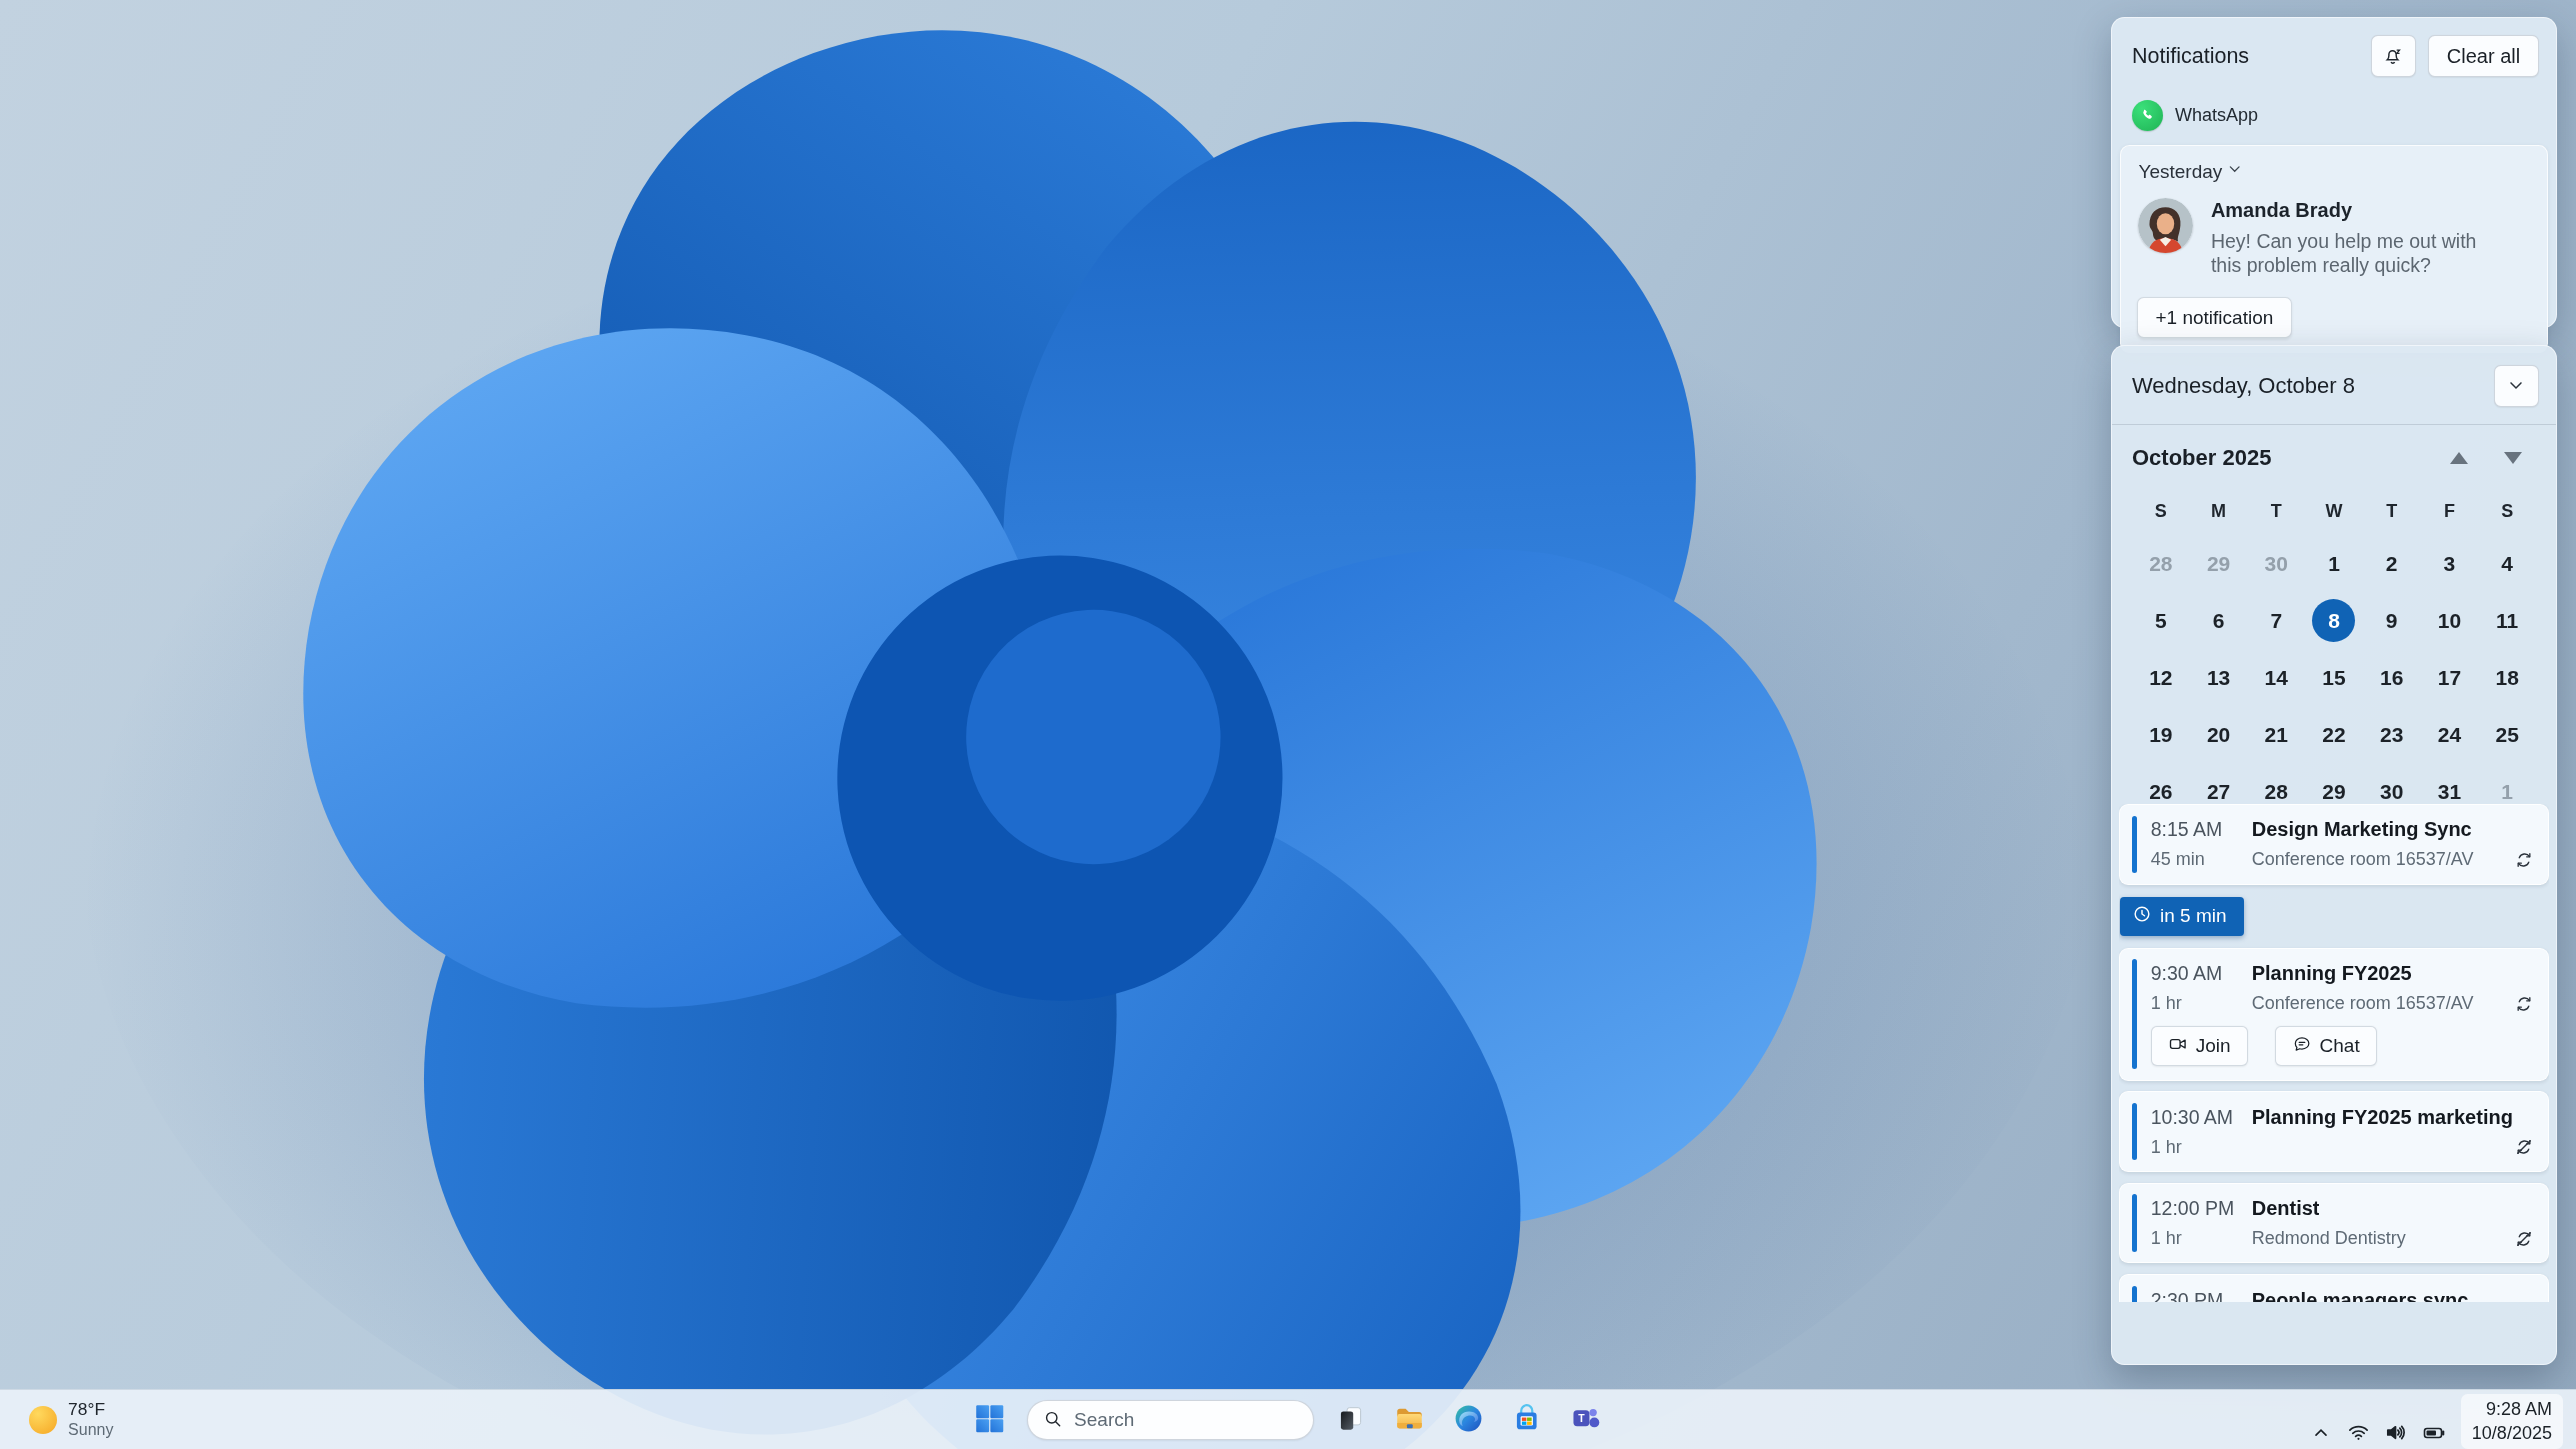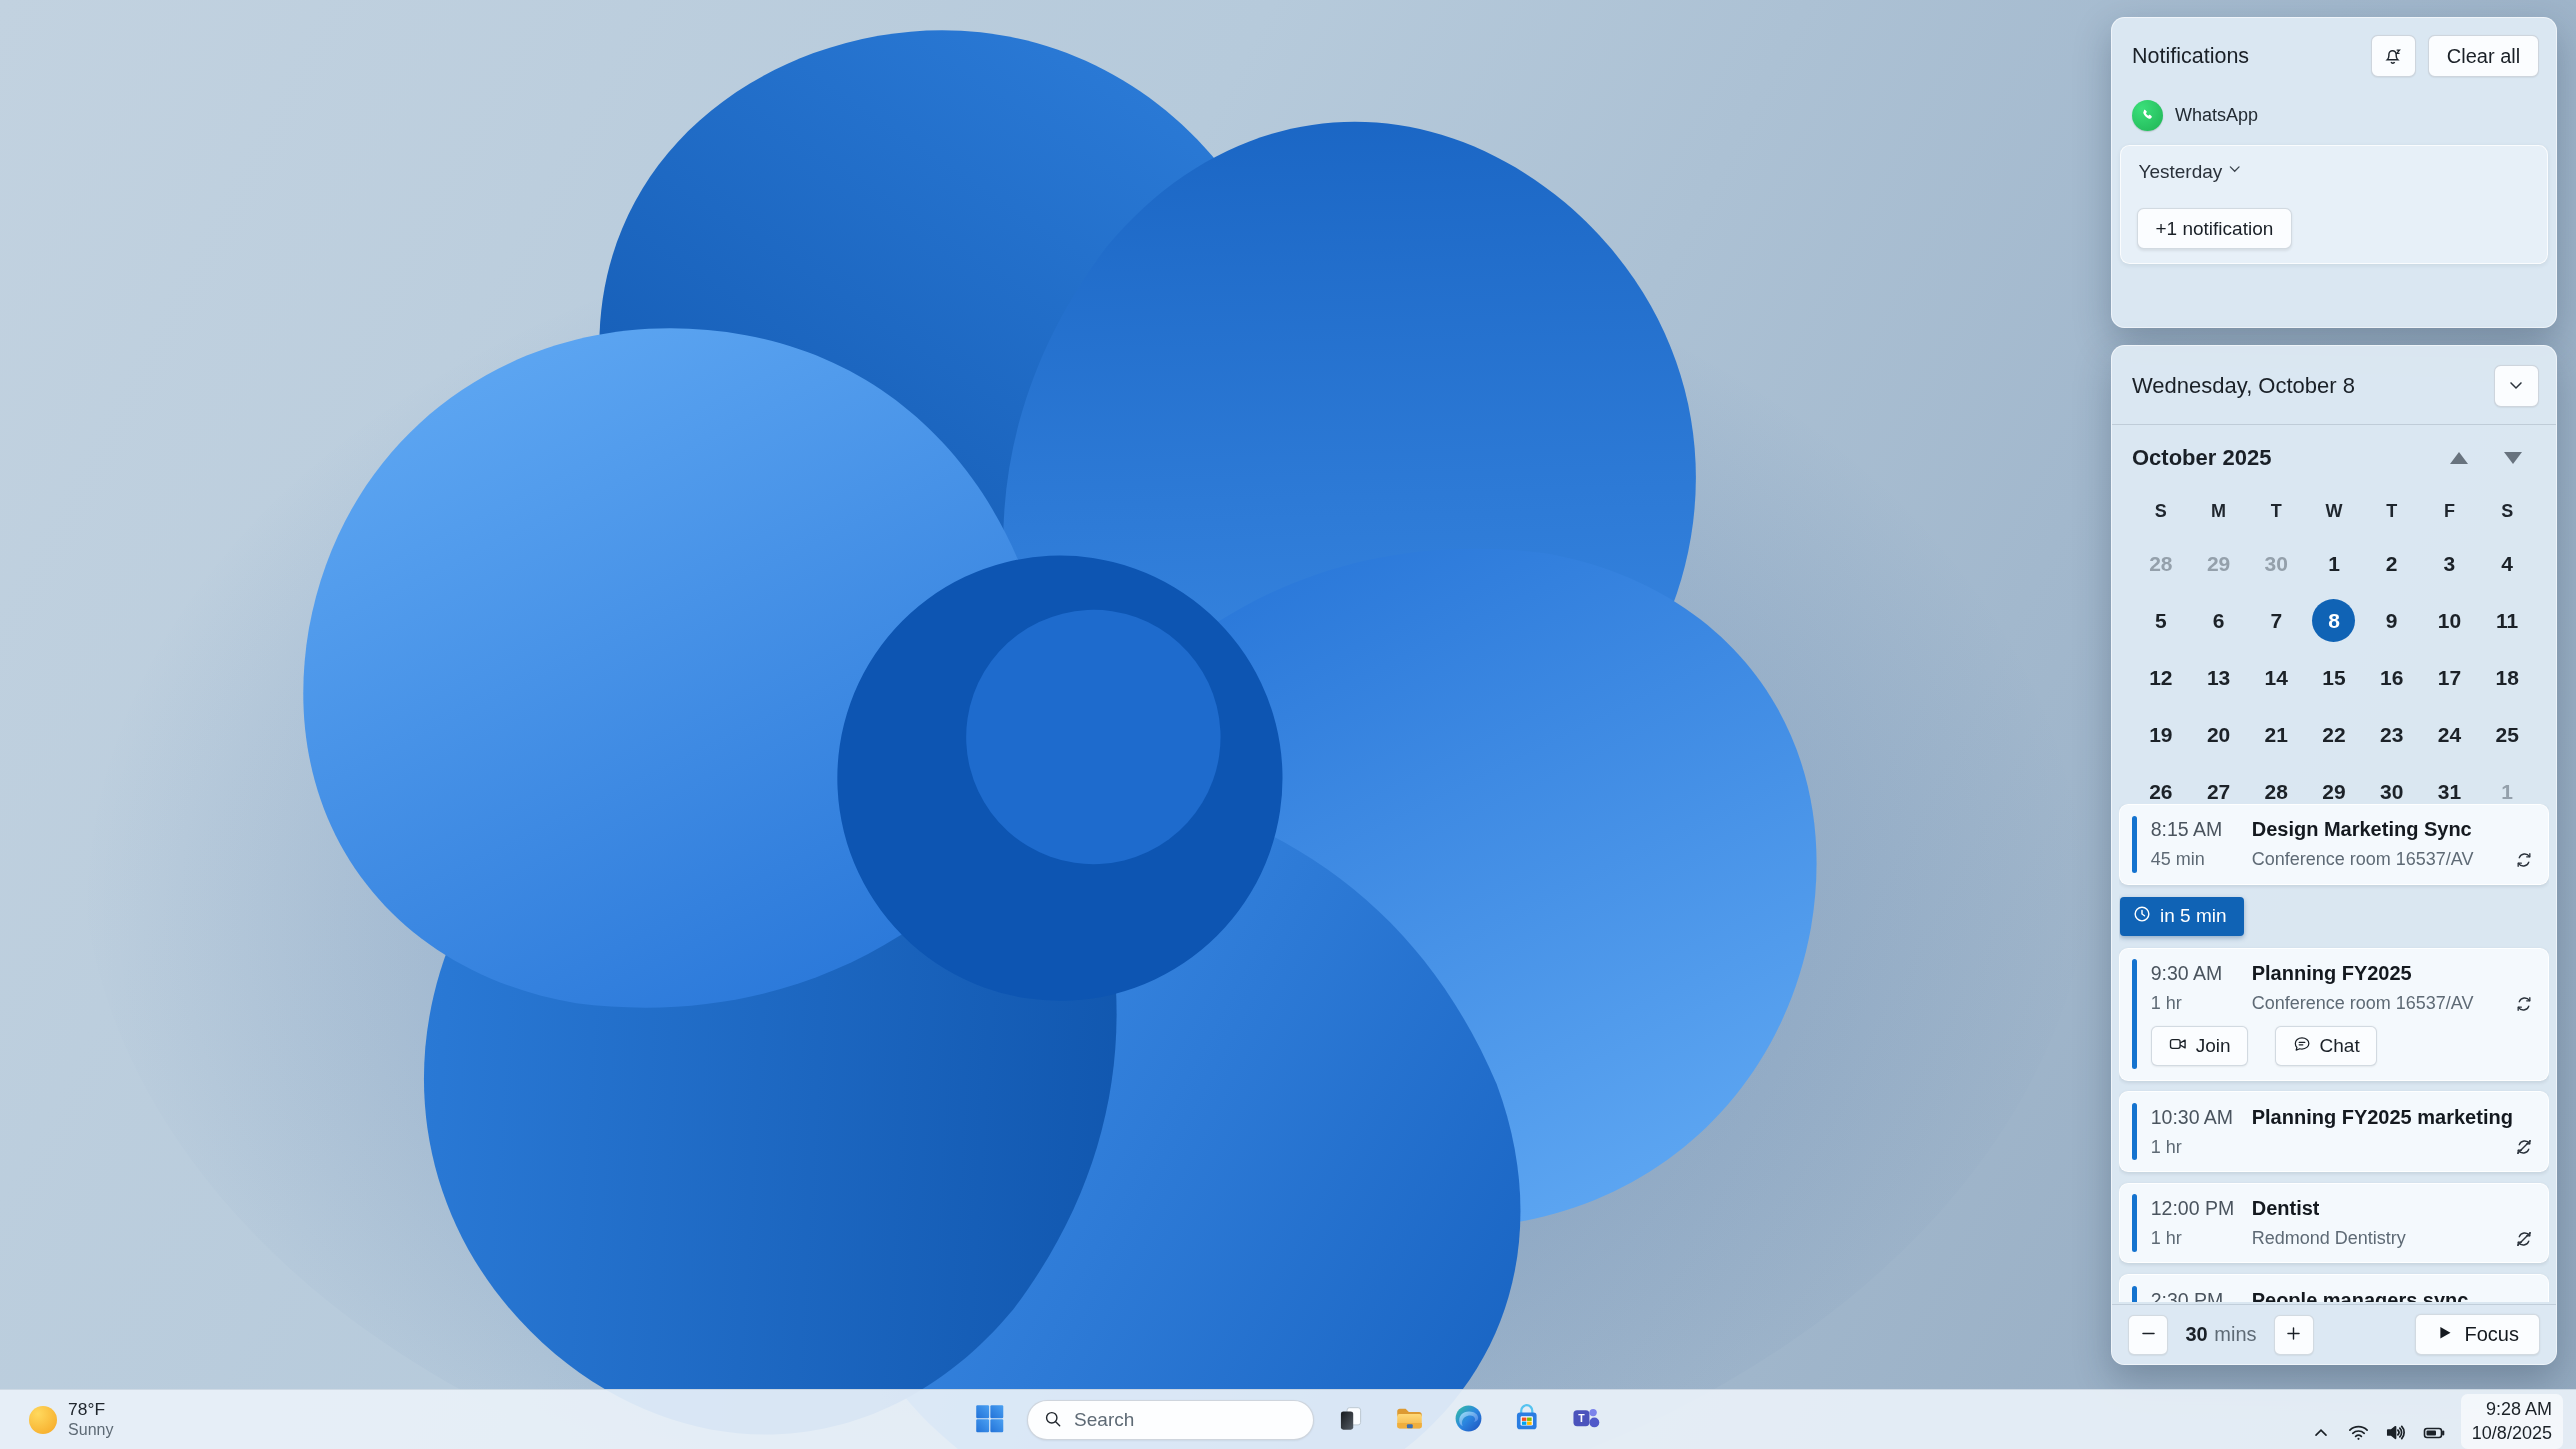--- a/index.html
+++ b/index.html
@@ -204,20 +204,35 @@
 
   <div class="notif-card">
     <div class="group-row">
       <span>Yesterday</span>
       <span>
         <svg width="17.4" height="17.4" viewBox="0 0 24 24" fill="none" stroke="#3a434c" stroke-width="1.8" stroke-linecap="round">
             <path d="M6 9.5l6 6 6-6"></path>
           </svg>
       </span>
     </div>
+    <div class="notif-body">
+      <span class="avatar">
+        <svg width="55" height="55" viewBox="0 0 48 48">
+          <circle cx="24" cy="24" r="24" fill="#b6c2c8"></circle>
+          <path d="M10 23c0-10 6-15 14-15s14 6 13 16c-.8 8-3 10-2 14l-5-2c-2 3-6 3-8 1-5 2-9-1-9-6 0-3-3-4-3-8z" fill="#43312a"></path>
+          <ellipse cx="24" cy="22.5" rx="7.6" ry="9.2" fill="#eab089"></ellipse>
+          <path d="M9 48c1-9 7-13 15-13s14 4 15 13z" fill="#d5472f"></path>
+          <path d="M19 36.5l5 5.5 5-5.5-5-2.5z" fill="#f6efe6"></path>
+        </svg>
+      </span>
+      <div>
+        <div class="sender">Amanda Brady</div>
+        <div class="message">Hey! Can you help me out with this problem really quick?</div>
+      </div>
+    </div>
     <div class="more-btn">
       <span>+1 notification</span>
     </div>
   </div>
 </div>
 
 <div class="panel cal">
   <div class="cal-header">
     <div class="cal-date">Wednesday, October 8</div>
     <div class="spacer"></div>
@@ -454,47 +469,20 @@
           </span>
         </div>
       </div><div class="event-card">
         <div class="accent-bar"></div>
         <div class="ev-row1">
           <span class="ev-time">2:30 PM</span>
           <span class="ev-title">People managers sync</span>
         </div>
       </div></div>
 
-  <div class="focus-bar">
-    <div class="step-btn">
-      <span>
-        <svg width="19" height="19" viewBox="0 0 24 24" stroke="#1a2027" stroke-width="1.8" stroke-linecap="round">
-            <path d="M5 12h14"></path>
-          </svg>
-      </span>
-    </div>
-    <div class="focus-dur">
-      <span>30</span><span class="unit">mins</span>
-    </div>
-    <div class="step-btn">
-      <span>
-        <svg width="19" height="19" viewBox="0 0 24 24" stroke="#1a2027" stroke-width="1.8" stroke-linecap="round">
-            <path d="M5 12h14M12 5v14"></path>
-          </svg>
-      </span>
-    </div>
-    <div class="focus-btn">
-      <span>
-        <svg width="17.4" height="17.4" viewBox="0 0 24 24">
-            <path d="M6 4l14 8-14 8z" fill="#14191f"></path>
-          </svg>
-      </span>
-      <span>Focus</span>
-    </div>
-  </div>
 </div>
 
 <div class="taskbar">
   <div class="weather">
     <span class="sun"></span>
     <div>
       <div class="w-temp">78°F</div>
       <div class="w-cond">Sunny</div>
     </div>
   </div>

